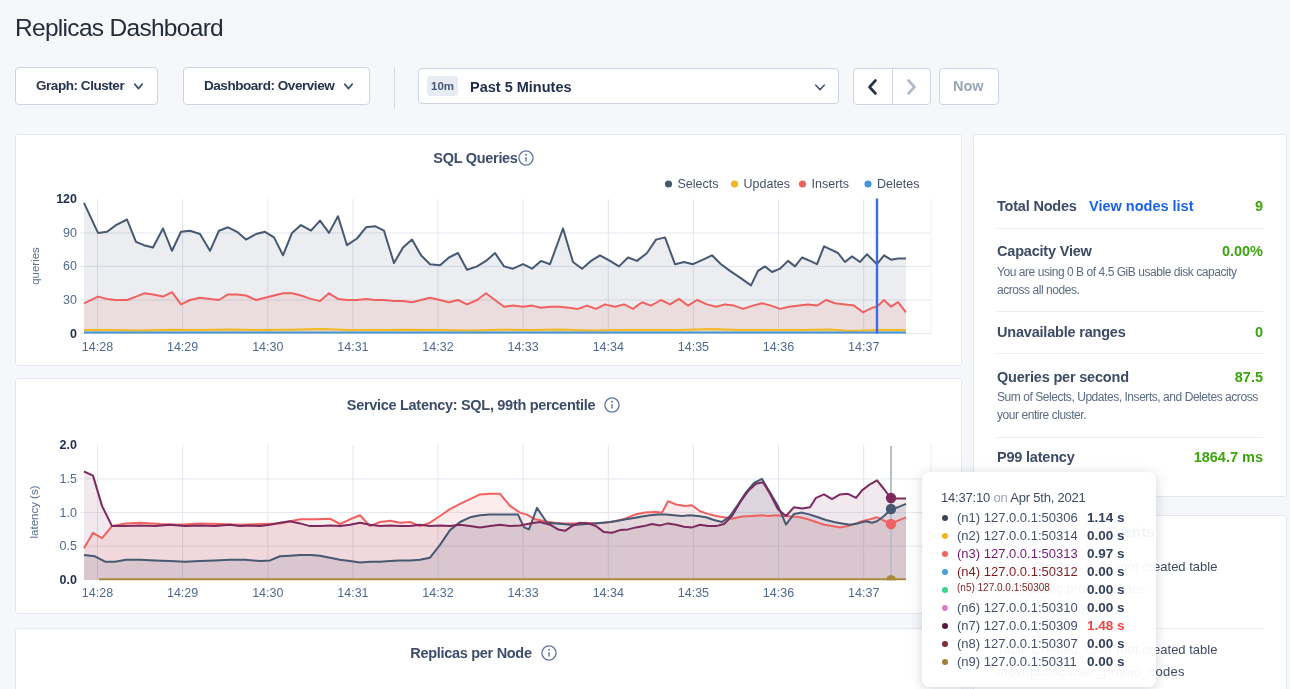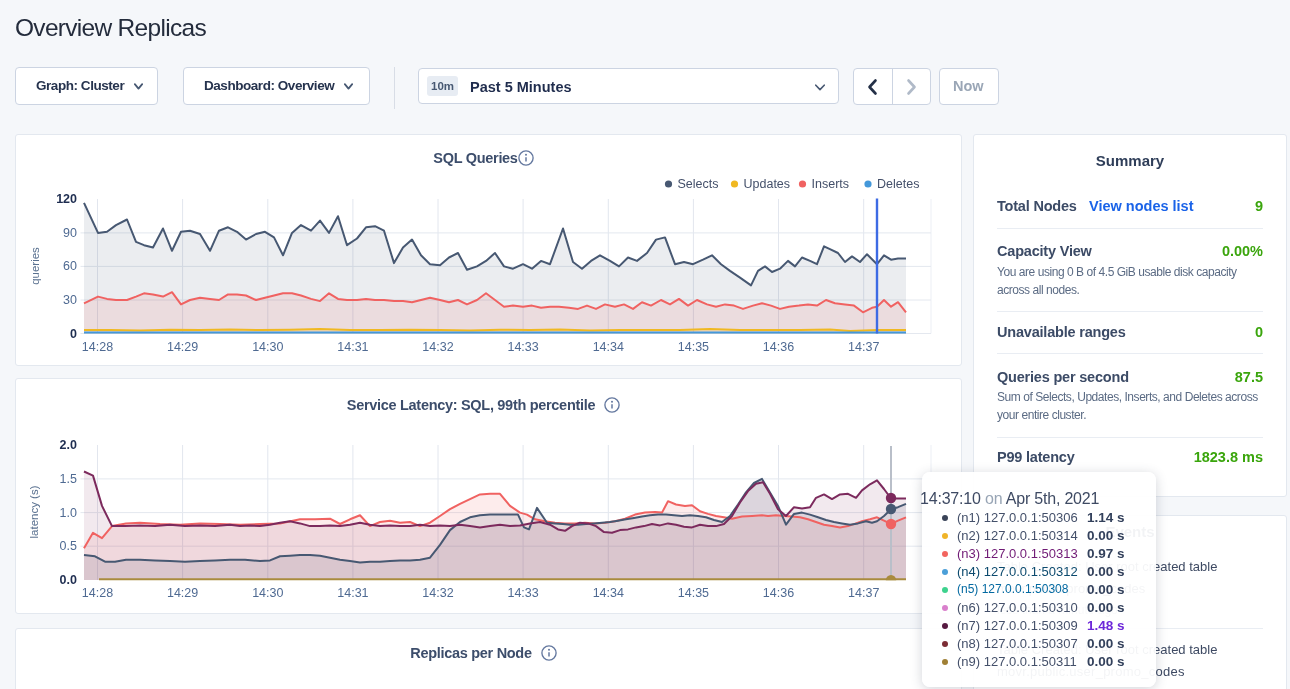--- a/index.html
+++ b/index.html
@@ -5,21 +5,21 @@
  font-family:"Liberation Sans",sans-serif;position:relative}
 .abs{position:absolute}
 .card{position:absolute;background:#fff;border:1px solid #e3e8ef;border-radius:3px}
 .btn{position:absolute;background:#fff;border:1px solid #ccd4e2;border-radius:4px}
 .btxt{font-size:13.5px;font-weight:700;color:#26334e;letter-spacing:-0.45px;white-space:nowrap}
 .srow-label{position:absolute;font-size:14.5px;font-weight:700;color:#3c4b66;left:24px;letter-spacing:-0.2px}
 .srow-val{position:absolute;font-size:14.5px;font-weight:700;color:#3aa50c;right:24px}
 .sdiv{position:absolute;left:24px;right:24px;height:1px;background:#e9edf3}
 .ssub{position:absolute;left:24px;font-size:12px;color:#5b6b84;letter-spacing:-0.45px;white-space:nowrap}
 </style></head><body>
-<div class="abs" style="left:15px;top:14px;font-size:24.5px;color:#242c3c;letter-spacing:-0.7px">Overview Replicas</div>
+<div class="abs" style="left:15px;top:14px;font-size:24.5px;color:#242c3c;letter-spacing:-0.7px">Replicas Dashboard</div>
 <div class="btn" style="left:15px;top:67px;width:143px;height:38px"></div>
 <div class="abs btxt" style="left:36px;top:78px">Graph: Cluster</div>
 <svg style="position:absolute;left:133.5px;top:81.5px" width="9" height="9" viewBox="0 0 9 9">
     <polyline points="0.8,2.2 4.5,6.6 8.2,2.2" fill="none" stroke="#475872" stroke-width="1.8" stroke-linecap="round" stroke-linejoin="round"></polyline>
   </svg>
 <div class="btn" style="left:183px;top:67px;width:187px;height:38px"></div>
 <div class="abs btxt" style="left:204px;top:78px">Dashboard: Overview</div>
 <svg style="position:absolute;left:343.5px;top:81.5px" width="9" height="9" viewBox="0 0 9 9">
     <polyline points="0.8,2.2 4.5,6.6 8.2,2.2" fill="none" stroke="#475872" stroke-width="1.8" stroke-linecap="round" stroke-linejoin="round"></polyline>
   </svg>
@@ -162,71 +162,70 @@
       <svg width="16" height="16" viewBox="0 0 16 16" style="flex:none">
         <circle cx="8" cy="8" r="7.1" fill="none" stroke="#64789f" stroke-width="1.35"></circle>
         <line x1="8" y1="7.2" x2="8" y2="11.4" stroke="#64789f" stroke-width="1.5"></line>
         <circle cx="8" cy="4.7" r="1" fill="#64789f"></circle>
       </svg>
     </div>
     <div class="abs" style="left:50px;top:58px;width:16px;text-align:right;font-size:12.5px;font-weight:700;color:#1e2d50">14</div>
   </div>
 <div class="card" style="left:973px;top:134px;width:314px;height:363px"></div>
 <div class="abs" style="left:973px;top:134px;width:314px;height:363px">
-    <div class="abs" style="left:0;top:18px;width:314px;text-align:center;font-size:15px;font-weight:700;color:#2f3e59">Summary</div>
     <div class="srow-label" style="top:64px">Total Nodes</div>
     <div class="abs" style="left:116px;top:64px;font-size:14.5px;font-weight:700;color:#1a63e8">View nodes list</div>
     <div class="srow-val" style="top:64px">9</div>
     <div class="sdiv" style="top:94px"></div>
     <div class="srow-label" style="top:109px">Capacity View</div>
     <div class="srow-val" style="top:109px">0.00%</div>
     <div class="ssub" style="top:131px">You are using 0 B of 4.5 GiB usable disk capacity</div>
     <div class="ssub" style="top:148.5px">across all nodes.</div>
     <div class="sdiv" style="top:177px"></div>
     <div class="srow-label" style="top:190px">Unavailable ranges</div>
     <div class="srow-val" style="top:190px">0</div>
     <div class="sdiv" style="top:219px"></div>
     <div class="srow-label" style="top:235px">Queries per second</div>
     <div class="srow-val" style="top:235px">87.5</div>
     <div class="ssub" style="top:256px">Sum of Selects, Updates, Inserts, and Deletes across</div>
     <div class="ssub" style="top:273.5px">your entire cluster.</div>
     <div class="sdiv" style="top:303px"></div>
     <div class="srow-label" style="top:315px">P99 latency</div>
-    <div class="srow-val" style="top:315px">1823.8 ms</div>
+    <div class="srow-val" style="top:315px">1864.7 ms</div>
   </div>
 <div class="card" style="left:973px;top:515px;width:314px;height:232px"></div>
 <div class="abs" style="left:973px;top:515px;width:314px;height:174px;overflow:hidden">
     <div class="abs" style="left:0;top:8px;width:314px;text-align:center;font-size:15px;font-weight:700;color:#2f3e59">Events</div>
     <div class="abs" style="left:24px;top:44px;font-size:13px;color:#3e4a63;white-space:nowrap">Table Created: User root created table</div>
     <div class="abs" style="left:24px;top:66px;font-size:13px;color:#3e4a63;white-space:nowrap">movr.public.promo_codes</div>
     <div class="abs" style="left:24px;top:88px;font-size:12px;color:#8a97a9">less than a minute ago</div>
     <div class="abs" style="left:24px;top:113px;width:266px;height:1px;background:#e9edf3"></div>
     <div class="abs" style="left:24px;top:127px;font-size:13px;color:#3e4a63;white-space:nowrap">Table Created: User root created table</div>
     <div class="abs" style="left:24px;top:149px;font-size:13px;color:#3e4a63;white-space:nowrap;letter-spacing:0.25px">movr.public.user_promo_codes</div>
   </div>
 <div class="abs" style="left:922px;top:472px;width:234px;height:215px;background:rgba(255,255,255,0.94);border-radius:8px;box-shadow:0 2px 12px rgba(50,60,80,0.22);z-index:10"></div>
-<div class="abs" style="left:920px;top:489.5px;font-size:16px;color:#3e4a63;letter-spacing:-0.2px;z-index:11">14:37:10 <span style="color:#98a5b5">on</span> Apr 5th, 2021</div>
+<div class="abs" style="left:941px;top:489.5px;font-size:13px;color:#3e4a63;letter-spacing:-0.2px;z-index:11">14:37:10 <span style="color:#98a5b5">on</span> Apr 5th, 2021</div>
 <div class="abs" style="left:941.5px;top:514.5px;width:6px;height:6px;border-radius:50%;background:#3a4458;z-index:11"></div>
 <div class="abs" style="left:957px;top:510.0px;font-size:13px;color:#44506a;z-index:11">(n1) 127.0.0.1:50306</div>
 <div class="abs" style="left:1087px;top:510.0px;font-size:13.5px;font-weight:700;color:#33415c;z-index:11">1.14 s</div>
 <div class="abs" style="left:941.5px;top:532.5px;width:6px;height:6px;border-radius:50%;background:#f0b429;z-index:11"></div>
 <div class="abs" style="left:957px;top:528.0px;font-size:13px;color:#44506a;z-index:11">(n2) 127.0.0.1:50314</div>
 <div class="abs" style="left:1087px;top:528.0px;font-size:13.5px;font-weight:700;color:#33415c;z-index:11">0.00 s</div>
 <div class="abs" style="left:941.5px;top:550.5px;width:6px;height:6px;border-radius:50%;background:#f2655f;z-index:11"></div>
 <div class="abs" style="left:957px;top:546.0px;font-size:13px;color:#701a75;z-index:11">(n3) 127.0.0.1:50313</div>
 <div class="abs" style="left:1087px;top:546.0px;font-size:13.5px;font-weight:700;color:#33415c;z-index:11">0.97 s</div>
 <div class="abs" style="left:941.5px;top:568.5px;width:6px;height:6px;border-radius:50%;background:#4b9fd8;z-index:11"></div>
-<div class="abs" style="left:957px;top:564.0px;font-size:13px;color:#0c4a6e;z-index:11">(n4) 127.0.0.1:50312</div>
+<div class="abs" style="left:957px;top:564.0px;font-size:13px;color:#7f1d1d;z-index:11">(n4) 127.0.0.1:50312</div>
 <div class="abs" style="left:1087px;top:564.0px;font-size:13.5px;font-weight:700;color:#33415c;z-index:11">0.00 s</div>
 <div class="abs" style="left:941.5px;top:586.5px;width:6px;height:6px;border-radius:50%;background:#3ed28e;z-index:11"></div>
-<div class="abs" style="left:957px;top:582.0px;font-size:12px;color:#0369a1;z-index:11">(n5) 127.0.0.1:50308</div>
+<div class="abs" style="left:957px;top:582.0px;font-size:10px;color:#7f1d1d;z-index:11">(n5) 127.0.0.1:50308</div>
 <div class="abs" style="left:1087px;top:582.0px;font-size:13.5px;font-weight:700;color:#33415c;z-index:11">0.00 s</div>
 <div class="abs" style="left:941.5px;top:604.5px;width:6px;height:6px;border-radius:50%;background:#d980cc;z-index:11"></div>
 <div class="abs" style="left:957px;top:600.0px;font-size:13px;color:#44506a;z-index:11">(n6) 127.0.0.1:50310</div>
 <div class="abs" style="left:1087px;top:600.0px;font-size:13.5px;font-weight:700;color:#33415c;z-index:11">0.00 s</div>
 <div class="abs" style="left:941.5px;top:622.5px;width:6px;height:6px;border-radius:50%;background:#571a41;z-index:11"></div>
 <div class="abs" style="left:957px;top:618.0px;font-size:13px;color:#44506a;z-index:11">(n7) 127.0.0.1:50309</div>
-<div class="abs" style="left:1087px;top:618.0px;font-size:13.5px;font-weight:700;color:#6d28d9;z-index:11">1.48 s</div>
+<div class="abs" style="left:1087px;top:618.0px;font-size:13.5px;font-weight:700;color:#ef4444;z-index:11">1.48 s</div>
 <div class="abs" style="left:941.5px;top:640.5px;width:6px;height:6px;border-radius:50%;background:#7c2d35;z-index:11"></div>
 <div class="abs" style="left:957px;top:636.0px;font-size:13px;color:#44506a;z-index:11">(n8) 127.0.0.1:50307</div>
 <div class="abs" style="left:1087px;top:636.0px;font-size:13.5px;font-weight:700;color:#33415c;z-index:11">0.00 s</div>
 <div class="abs" style="left:941.5px;top:658.5px;width:6px;height:6px;border-radius:50%;background:#a08035;z-index:11"></div>
 <div class="abs" style="left:957px;top:654.0px;font-size:13px;color:#44506a;z-index:11">(n9) 127.0.0.1:50311</div>
 <div class="abs" style="left:1087px;top:654.0px;font-size:13.5px;font-weight:700;color:#33415c;z-index:11">0.00 s</div>
 </body></html>

